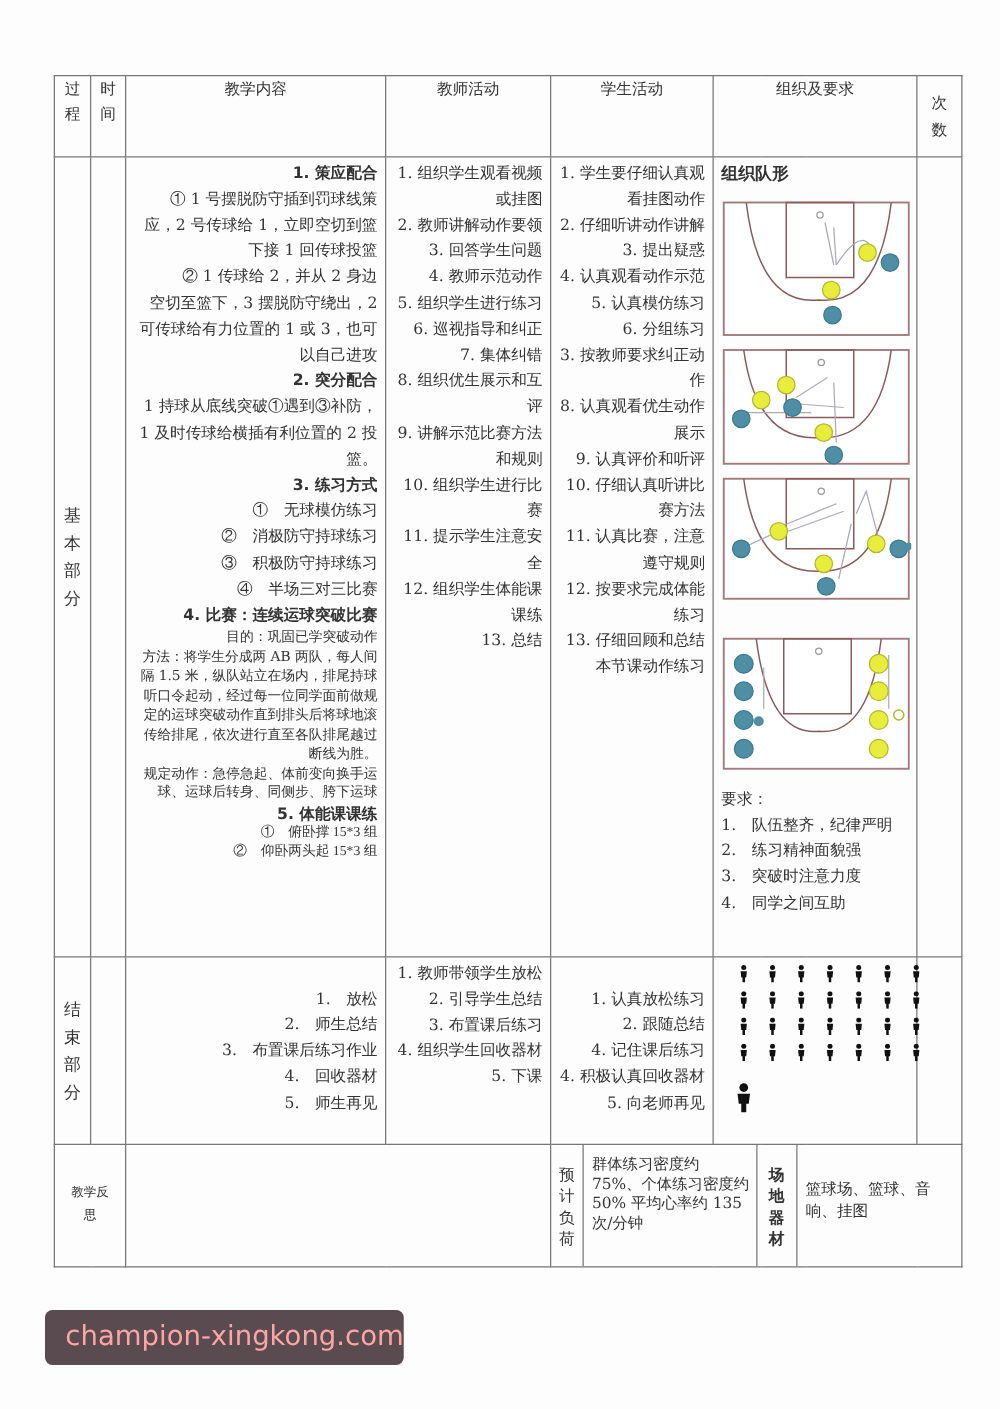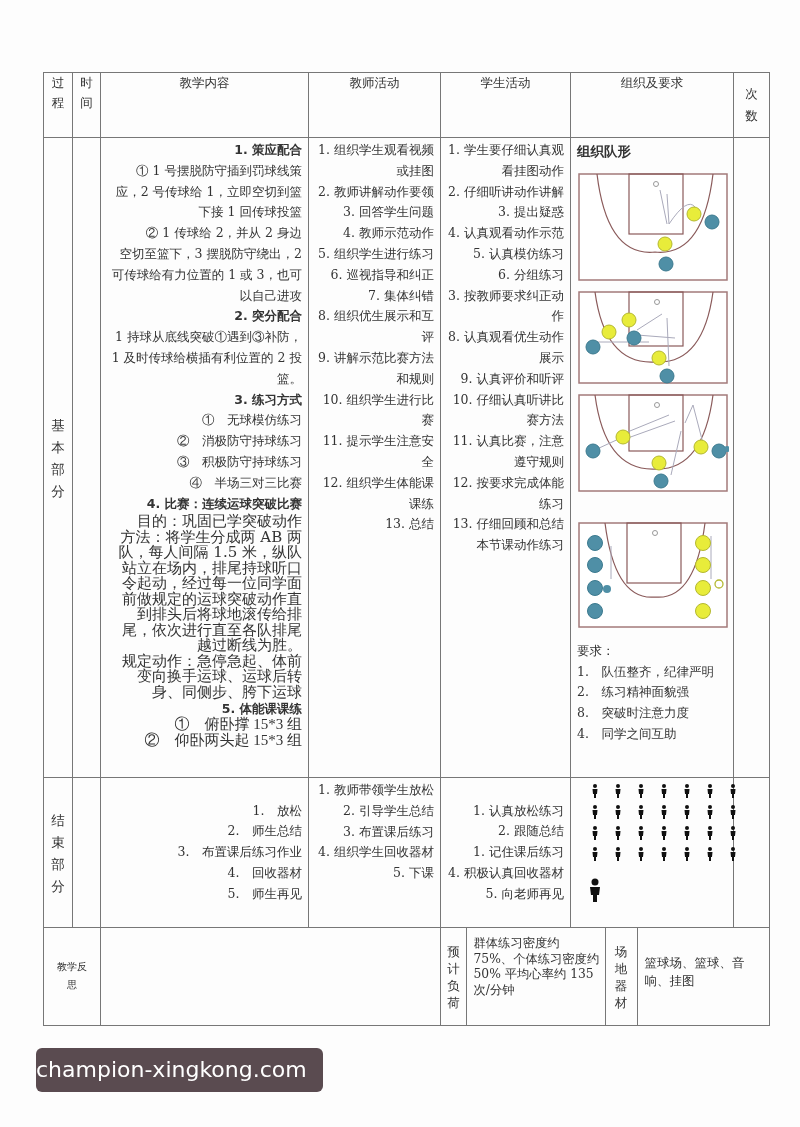--- a/index.html
+++ b/index.html
@@ -1,36 +1,36 @@
 <!DOCTYPE html>
 <html><head>
 <meta charset="utf-8">
 <style>
   html,body{margin:0;padding:0;background:#fdfdfd;}
   body{width:800px;height:1127px;position:relative;overflow:hidden;font-family:"DejaVu Serif","Liberation Serif",serif;color:#333;}
-  table.plan{position:absolute;left:43px;top:72px;border-collapse:collapse;table-layout:fixed;width:726px;}
+  table.plan{position:absolute;left:43px;top:60px;border-collapse:collapse;table-layout:fixed;width:726px;}
   table.plan td{border:1.5px solid #777;vertical-align:top;font-size:12.5px;line-height:20.8px;padding:0;}
   .hdr td{height:48px;vertical-align:middle;text-align:center;font-size:13.5px;}
   .vcenter{vertical-align:middle !important;text-align:center;}
   .stack{line-height:22px;font-size:13.5px;}
   .cell{padding:2px 6px 2px 7px !important;text-align:right;}
   .b{font-weight:bold;font-family:"DejaVu Sans","Liberation Sans",sans-serif;font-size:12.5px;}
   .ind{padding-left:30px;}
   .ind2{padding-left:28px;font-family:Liberation Serif, serif;}
-  .tight{line-height:15.5px;font-size:15px;}
+  .tight{line-height:15.5px;font-size:11px;}
   .line{display:block;}
   .court-wrap{padding:0 6px !important;}
   .court-title{text-align:left;font-weight:bold;font-family:"DejaVu Sans","Liberation Sans",sans-serif;font-size:13.5px;margin:3px 0 10px;}
   svg.court{display:block;margin:0 auto 8px;}
   .req-title{margin-top:12px;}
   .people{padding:6px 8px !important;}
   .grid-people{display:grid;grid-template-columns:repeat(7,23px);row-gap:4px;margin-left:4px;}
   .person{width:23px;height:17px;display:flex;justify-content:center;}
   .teacher{margin:14px 0 0 10px;}
-  .watermark{position:absolute;left:36px;top:1048px;width:287px;height:44px;background:#5a4b50;border-radius:6px;color:#ffffff;font-family:"DejaVu Sans","Liberation Sans",sans-serif;font-size:22px;line-height:44px;text-align:left;}
+  .watermark{position:absolute;left:36px;top:1048px;width:287px;height:44px;background:#5a4b50;border-radius:6px;color:#fca5a5;font-family:"DejaVu Sans","Liberation Sans",sans-serif;font-size:22px;line-height:44px;text-align:right;}
 </style>
 </head>
 <body>
 
 <table class="plan">
   <colgroup>
     <col style="width:29px">
       <col style="width:28px">
       <col style="width:208px">
       <col style="width:132px">
@@ -184,21 +184,21 @@
         <circle cx="126" cy="22" r="7.5" fill="#e8ec3a" stroke="#b4b830"></circle>
         <circle cx="126" cy="44" r="7.5" fill="#e8ec3a" stroke="#b4b830"></circle>
         <circle cx="126" cy="67" r="7.5" fill="#e8ec3a" stroke="#b4b830"></circle>
         <circle cx="126" cy="90" r="7.5" fill="#e8ec3a" stroke="#b4b830"></circle>
         <circle cx="142" cy="63" r="4" fill="none" stroke="#b4b830" stroke-width="1.3"></circle>
       </svg>
 
       <div class="req-title">要求：</div>
       <span class="line">1.　队伍整齐，纪律严明</span>
       <span class="line">2.　练习精神面貌强</span>
-      <span class="line">8.　突破时注意力度</span>
+      <span class="line">3.　突破时注意力度</span>
       <span class="line">4.　同学之间互助</span>
     </td>
     <td></td>
   </tr>
 
   <tr style="height:150px">
     <td class="vcenter">
           <div class="stack" style="width:14px;margin:0 auto;">结束部分</div>
         </td>
     <td></td>
@@ -212,21 +212,21 @@
     <td class="cell">
       <span class="line">1. 教师带领学生放松</span>
       <span class="line">2. 引导学生总结</span>
       <span class="line">3. 布置课后练习</span>
       <span class="line">4. 组织学生回收器材</span>
       <span class="line">5. 下课</span>
     </td>
     <td class="cell" style="vertical-align:middle">
       <span class="line">1. 认真放松练习</span>
       <span class="line">2. 跟随总结</span>
-      <span class="line">1. 记住课后练习</span>
+      <span class="line">4. 记住课后练习</span>
       <span class="line">4. 积极认真回收器材</span>
       <span class="line">5. 向老师再见</span>
     </td>
     <td colspan="3" class="people">
       <div class="grid-people" id="people-grid">
             <div class="person">
               <svg width="6" height="14" viewBox="0 0 6 14">
                 <circle cx="3" cy="2" r="2" fill="#111"></circle>
                 <path d="M0.5 5 L5.5 5 L5 10 L4 10 L4 14 L2 14 L2 10 L1 10 Z" fill="#111"></path>
               </svg>
@@ -416,21 +416,21 @@
               <col style="width:139px">
               <col style="width:32px">
               <col>
             </colgroup>
         <tbody>
               <tr>
           <td style="border:none;border-right:1.5px solid #777;vertical-align:middle;text-align:right;">
                   <div style="width:13px;margin:0 auto;line-height:17px;font-size:12.5px;">预计负荷</div>
                 </td>
           <td style="border:none;border-right:1.5px solid #777;padding:8px 4px 0 7px;line-height:15.5px;font-size:12.3px;">群体练习密度约 75%、个体练习密度约 50% 平均心率约 135 次/分钟</td>
-          <td style="border:none;border-right:1.5px solid #777;vertical-align:middle;text-align:center;">
+          <td style="border:none;border-right:1.5px solid #777;vertical-align:middle;text-align:right;font-weight:bold;">
                   <div style="width:13px;margin:0 auto;line-height:17px;font-size:12.5px;">场地器材</div>
                 </td>
           <td style="border:none;padding:26px 6px 0 7px;line-height:18px;">篮球场、篮球、音响、挂图</td>
         </tr>
       </tbody>
           </table>
     </td>
   </tr>
 </tbody>
   </table>

